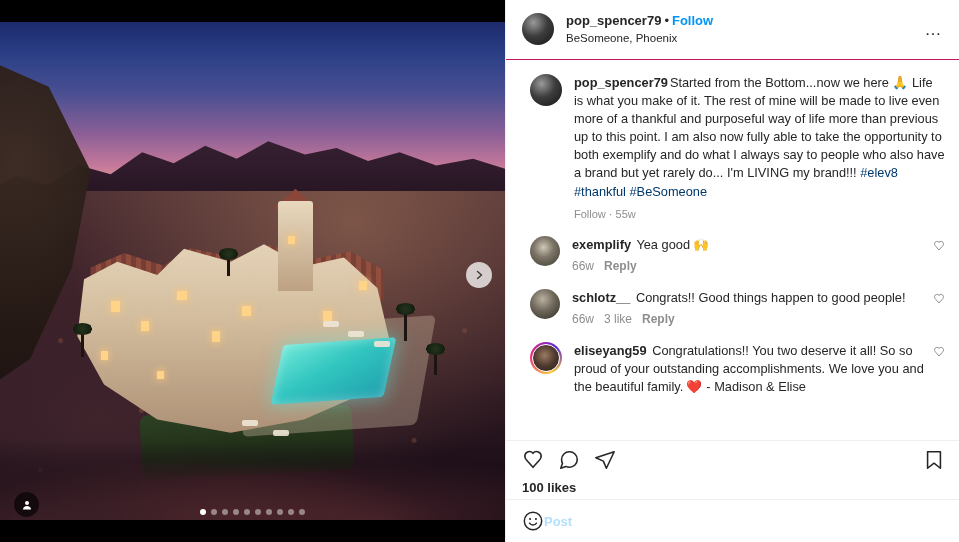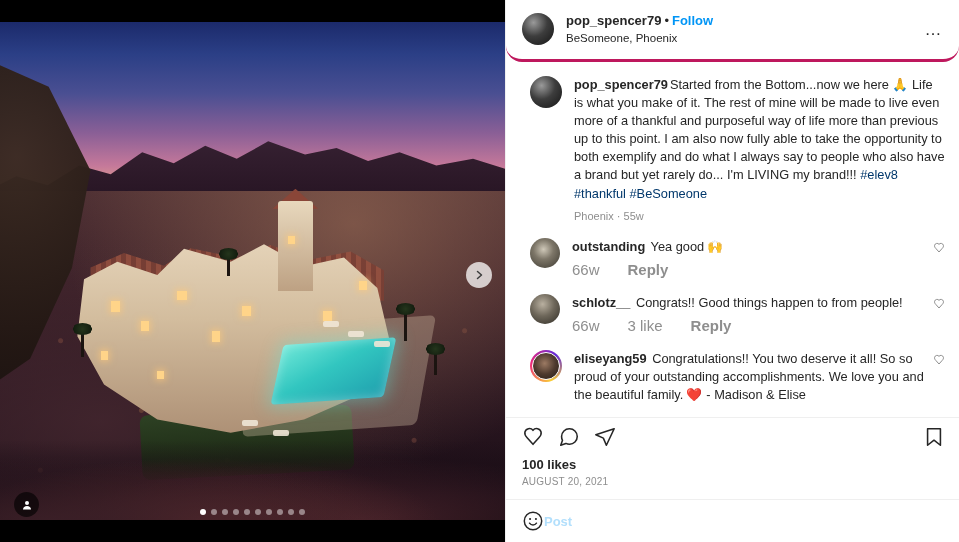--- a/index.html
+++ b/index.html
@@ -181,23 +181,22 @@
   .side {
     width: 454px; height: 542px;
     background: #fff;
     border-left: 1px solid #efefef;
     display: flex; flex-direction: column;
     flex: 0 0 454px;
   }
   .hdr {
     display: flex; align-items: center;
     padding: 13px 14px 13px 16px;
-    border-bottom: 3px solid #be185d;
+    border-bottom: 1px solid #be185d;
     flex: 0 0 auto;
-    border-radius: 16px;
   }
   .av {
     width: 32px; height: 32px; border-radius: 50%;
     flex: 0 0 32px; overflow: hidden;
     background: linear-gradient(135deg, #6b6b6b 0%, #2c2c2c 45%, #555 70%, #1a1a1a 100%);
   }
   .av.sm { width: 30px; height: 30px; flex-basis: 30px; }
   .av-a { background: radial-gradient(circle at 36% 30%, #9a9a9a 0%, #3d3d3d 45%, #151515 100%); }
   .av-b { background: radial-gradient(circle at 45% 38%, #cfc8b8 0%, #7d7668 40%, #3b382f 100%); }
   .av-c { background: radial-gradient(circle at 42% 34%, #b9b0a0 0%, #6e675a 45%, #2e2b24 100%); }
@@ -232,22 +231,22 @@
   }
   .entry { display: flex; margin-bottom: 16px; }
   .entry-body { margin-left: 12px; flex: 1 1 auto; min-width: 0; }
   .ctext {
     font-size: 12.8px; line-height: 1.42; color: #262626;
     word-wrap: break-word;
   }
   .ctext .uname { margin-right: 2px; }
   .tag { color: #00376b; }
   .meta {
-    margin-top: 5px; font-size: 15px; color: #8e8e8e;
-    display: flex; gap: 28px; align-items: center;
+    margin-top: 5px; font-size: 12px; color: #8e8e8e;
+    display: flex; gap: 10px; align-items: center;
   }
   .meta .act { cursor: pointer; font-weight: bold; }
   .cap-meta { margin-top: 7px; font-size: 11px; color: #8e8e8e; }
   .like-btn { margin-left: 8px; flex: 0 0 auto; padding-top: 2px; cursor: pointer; }
 
   .actions {
     border-top: 1px solid #efefef;
     padding: 8px 14px 0 16px;
     flex: 0 0 auto;
   }
@@ -372,49 +371,49 @@
     </div>
 
     <div class="scroll">
 
       <div class="entry">
         <div class="av av-a"></div>
         <div class="entry-body">
           <div class="ctext">
             <span class="uname">pop_spencer79</span><span>Started from the Bottom...now we here 🙏 Life is what you make of it. The rest of mine will be made to live even more of a thankful and purposeful way of life more than previous up to this point. I am also now fully able to take the opportunity to both exemplify and do what I always say to people who also have a brand but yet rarely do... I'm LIVING my brand!!! </span><span class="tag">#elev8 #thankful #BeSomeone</span>
           </div>
-          <div class="cap-meta">Phoenix · 55w</div>
+          <div class="cap-meta">Follow · 55w</div>
         </div>
       </div>
 
       <div class="entry">
         <div class="av av-b sm"></div>
         <div class="entry-body">
           <div class="ctext">
-            <span class="uname">outstanding</span>
+            <span class="uname">exemplify</span>
             <span>Yea good 🙌</span>
           </div>
           <div class="meta">
             <span>66w</span>
             <span class="act">Reply</span>
           </div>
         </div>
         <span class="like-btn">
           <svg width="12" height="12" viewBox="0 0 24 24" fill="none" stroke="#8e8e8e" stroke-width="2">
             <path d="M20.8 6.6a5 5 0 00-8.8-1.9 5 5 0 00-8.8 1.9c-.6 2.5.8 4.6 2.4 6.2L12 20l6.4-7.2c1.6-1.6 3-3.7 2.4-6.2z"></path>
           </svg>
         </span>
       </div>
 
       <div class="entry">
         <div class="av av-c sm"></div>
         <div class="entry-body">
           <div class="ctext">
             <span class="uname">schlotz__</span>
-            <span>Congrats!! Good things happen to from people!</span>
+            <span>Congrats!! Good things happen to good people!</span>
           </div>
           <div class="meta">
             <span>66w</span>
             <span>3 like</span>
             <span class="act">Reply</span>
           </div>
         </div>
         <span class="like-btn">
           <svg width="12" height="12" viewBox="0 0 24 24" fill="none" stroke="#8e8e8e" stroke-width="2">
             <path d="M20.8 6.6a5 5 0 00-8.8-1.9 5 5 0 00-8.8 1.9c-.6 2.5.8 4.6 2.4 6.2L12 20l6.4-7.2c1.6-1.6 3-3.7 2.4-6.2z"></path>
@@ -458,21 +457,20 @@
             <polygon points="22 3 2 9.5 10.2 13.2 13.5 21"></polygon>
           </svg>
         </span>
         <span class="act-ic save">
           <svg width="22" height="22" viewBox="0 0 24 24" fill="none" stroke="#262626" stroke-width="1.7" stroke-linejoin="round">
             <polygon points="19 3 5 3 5 21 12 15.5 19 21"></polygon>
           </svg>
         </span>
       </div>
       <div class="likes">100 likes</div>
-      <div class="date">AUGUST 20, 2021</div>
     </div>
 
     <div class="addbar">
       <span class="emoji-btn">
         <svg width="22" height="22" viewBox="0 0 24 24" fill="none" stroke="#262626" stroke-width="1.6">
           <circle cx="12" cy="12" r="9.5"></circle>
           <circle cx="8.8" cy="9.8" r="1.15" fill="#262626" stroke="none"></circle>
           <circle cx="15.2" cy="9.8" r="1.15" fill="#262626" stroke="none"></circle>
           <path d="M8.2 14.4a4.6 4.6 0 007.6 0" stroke-linecap="round"></path>
         </svg>

